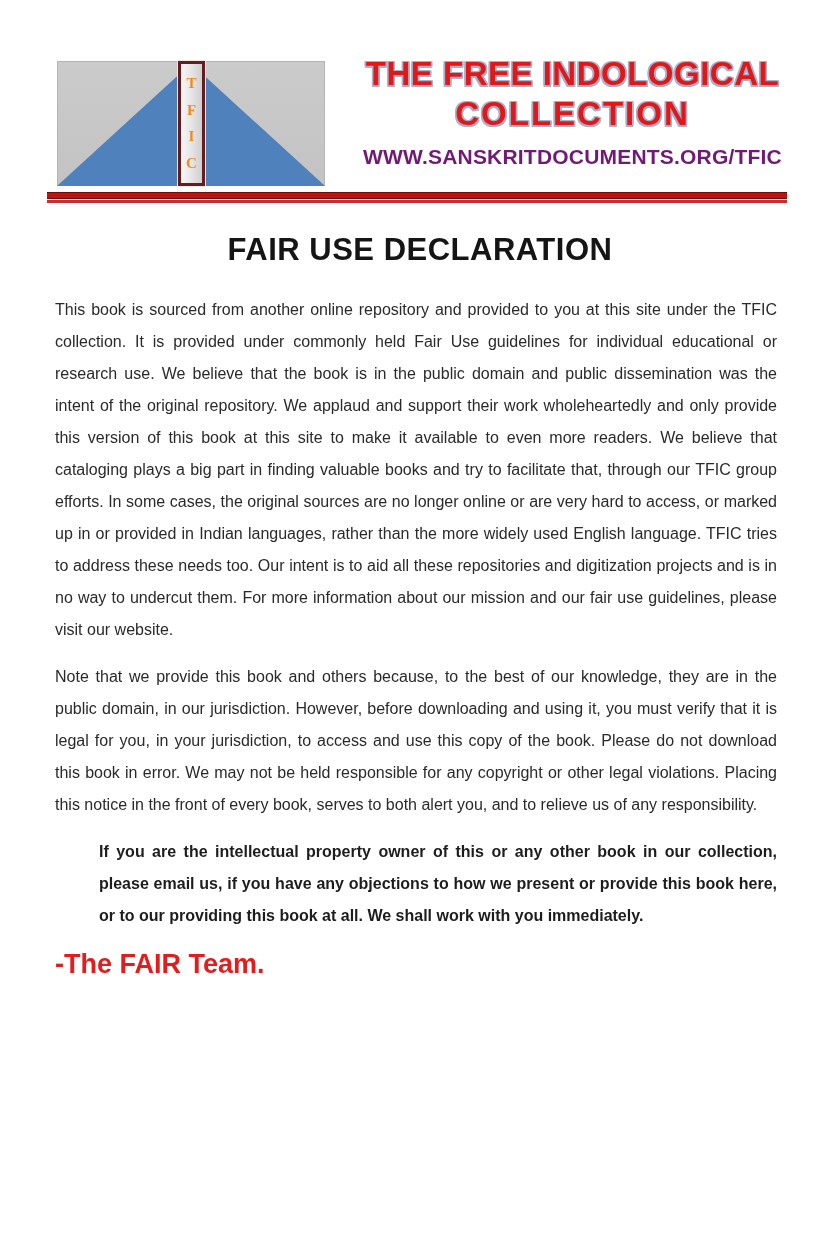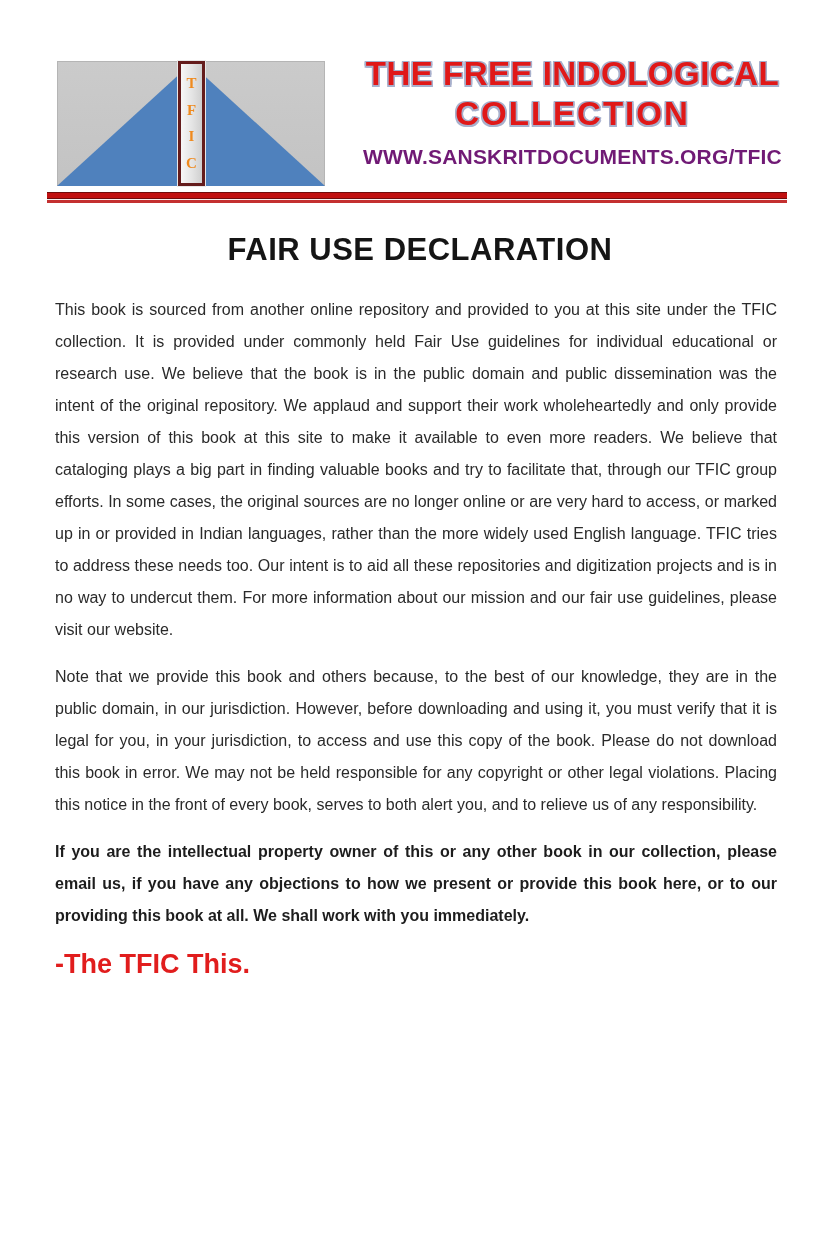--- a/index.html
+++ b/index.html
@@ -102,21 +102,21 @@
   .body-copy {
     position: absolute;
     left: 55px; top: 294px;
     width: 722px;
     font-size: 16px;
     line-height: 32px;
     color: #2a2a2a;
     text-align: justify;
   }
   .body-copy p { margin: 0 0 15px 0; }
-  .body-copy p.bold-notice { margin-top: 10px; font-weight: 700; color: #1d1d1d; }
+  .body-copy p.bold-notice { margin-top: 10px; font-weight: 700; color: #1d1d1d; margin-left: 44px; }
   .signature {
     margin-top: 16px;
     font-size: 27px;
     font-weight: 700;
     color: #e11d1d;
     text-align: left;
   }
 </style>
 </head>
 <body>
@@ -144,16 +144,16 @@
     <div class="rule-gap"></div>
     <div class="rule-b"></div>
   </div>
 
   <h1 class="doc-heading">FAIR USE DECLARATION</h1>
 
   <div class="body-copy">
     <p>This book is sourced from another online repository and provided to you at this site under the TFIC collection. It is provided under commonly held Fair Use guidelines for individual educational or research use. We believe that the book is in the public domain and public dissemination was the intent of the original repository. We applaud and support their work wholeheartedly and only provide this version of this book at this site to make it available to even more readers. We believe that cataloging plays a big part in finding valuable books and try to facilitate that, through our TFIC group efforts. In some cases, the original sources are no longer online or are very hard to access, or marked up in or provided in Indian languages, rather than the more widely used English language. TFIC tries to address these needs too. Our intent is to aid all these repositories and digitization projects and is in no way to undercut them. For more information about our mission and our fair use guidelines, please visit our website.</p>
     <p>Note that we provide this book and others because, to the best of our knowledge, they are in the public domain, in our jurisdiction. However, before downloading and using it, you must verify that it is legal for you, in your jurisdiction, to access and use this copy of the book. Please do not download this book in error. We may not be held responsible for any copyright or other legal violations. Placing this notice in the front of every book, serves to both alert you, and to relieve us of any responsibility.</p>
     <p class="bold-notice">If you are the intellectual property owner of this or any other book in our collection, please email us, if you have any objections to how we present or provide this book here, or to our providing this book at all. We shall work with you immediately.</p>
-    <div class="signature">-The TFIC This.</div>
+    <div class="signature">-The FAIR Team.</div>
   </div>
 
 </div>
 
 </body></html>

